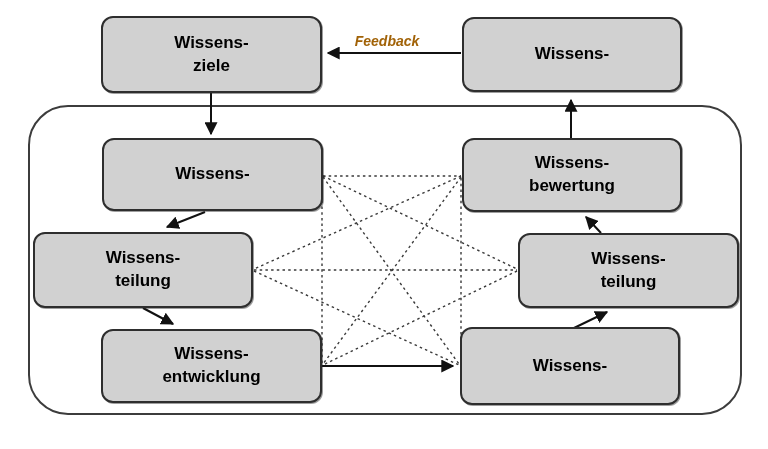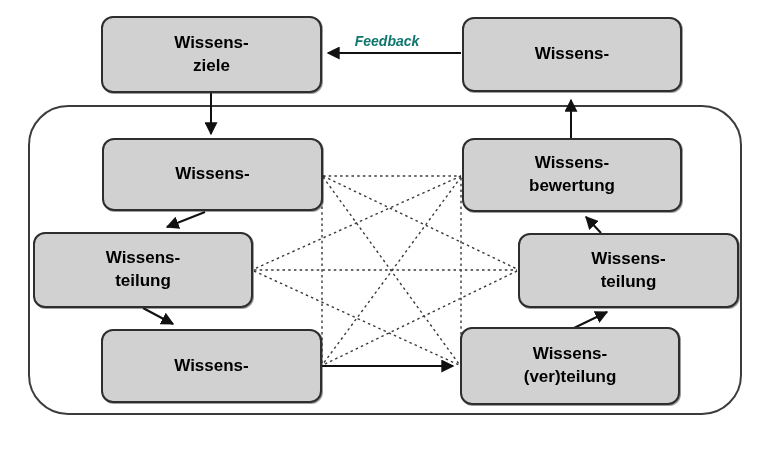--- a/index.html
+++ b/index.html
@@ -53,21 +53,21 @@
   }
   .feedback-label {
     position: absolute;
     left: 335px;
     top: 33px;
     width: 104px;
     text-align: center;
     font-weight: bold;
     font-style: italic;
     font-size: 14px;
-    color: #0f766e;
+    color: #a16207;
     z-index: 3;
   }
   .solid-link { stroke: #111111; stroke-width: 2; fill: none; }
   .dashed-link { stroke: #3a3a3a; stroke-width: 1.4; stroke-dasharray: 2.5 3.2; fill: none; }
 </style>
 </head>
 <body>
 
 <div class="stage">
 
@@ -121,19 +121,19 @@
   <div class="node" style="left:33px; top:232px; width:220px; height:76px;">
     <span>Wissens-</span>
     <span>teilung</span>
   </div>
   <div class="node" style="left:518px; top:233px; width:221px; height:75px;">
     <span>Wissens-</span>
     <span>teilung</span>
   </div>
   <div class="node" style="left:101px; top:329px; width:221px; height:74px;">
     <span>Wissens-</span>
+    <span>entwicklung</span>
   </div>
   <div class="node" style="left:460px; top:327px; width:220px; height:78px;">
     <span>Wissens-</span>
-    <span>(ver)teilung</span>
   </div>
 
 </div>
 
 </body></html>

